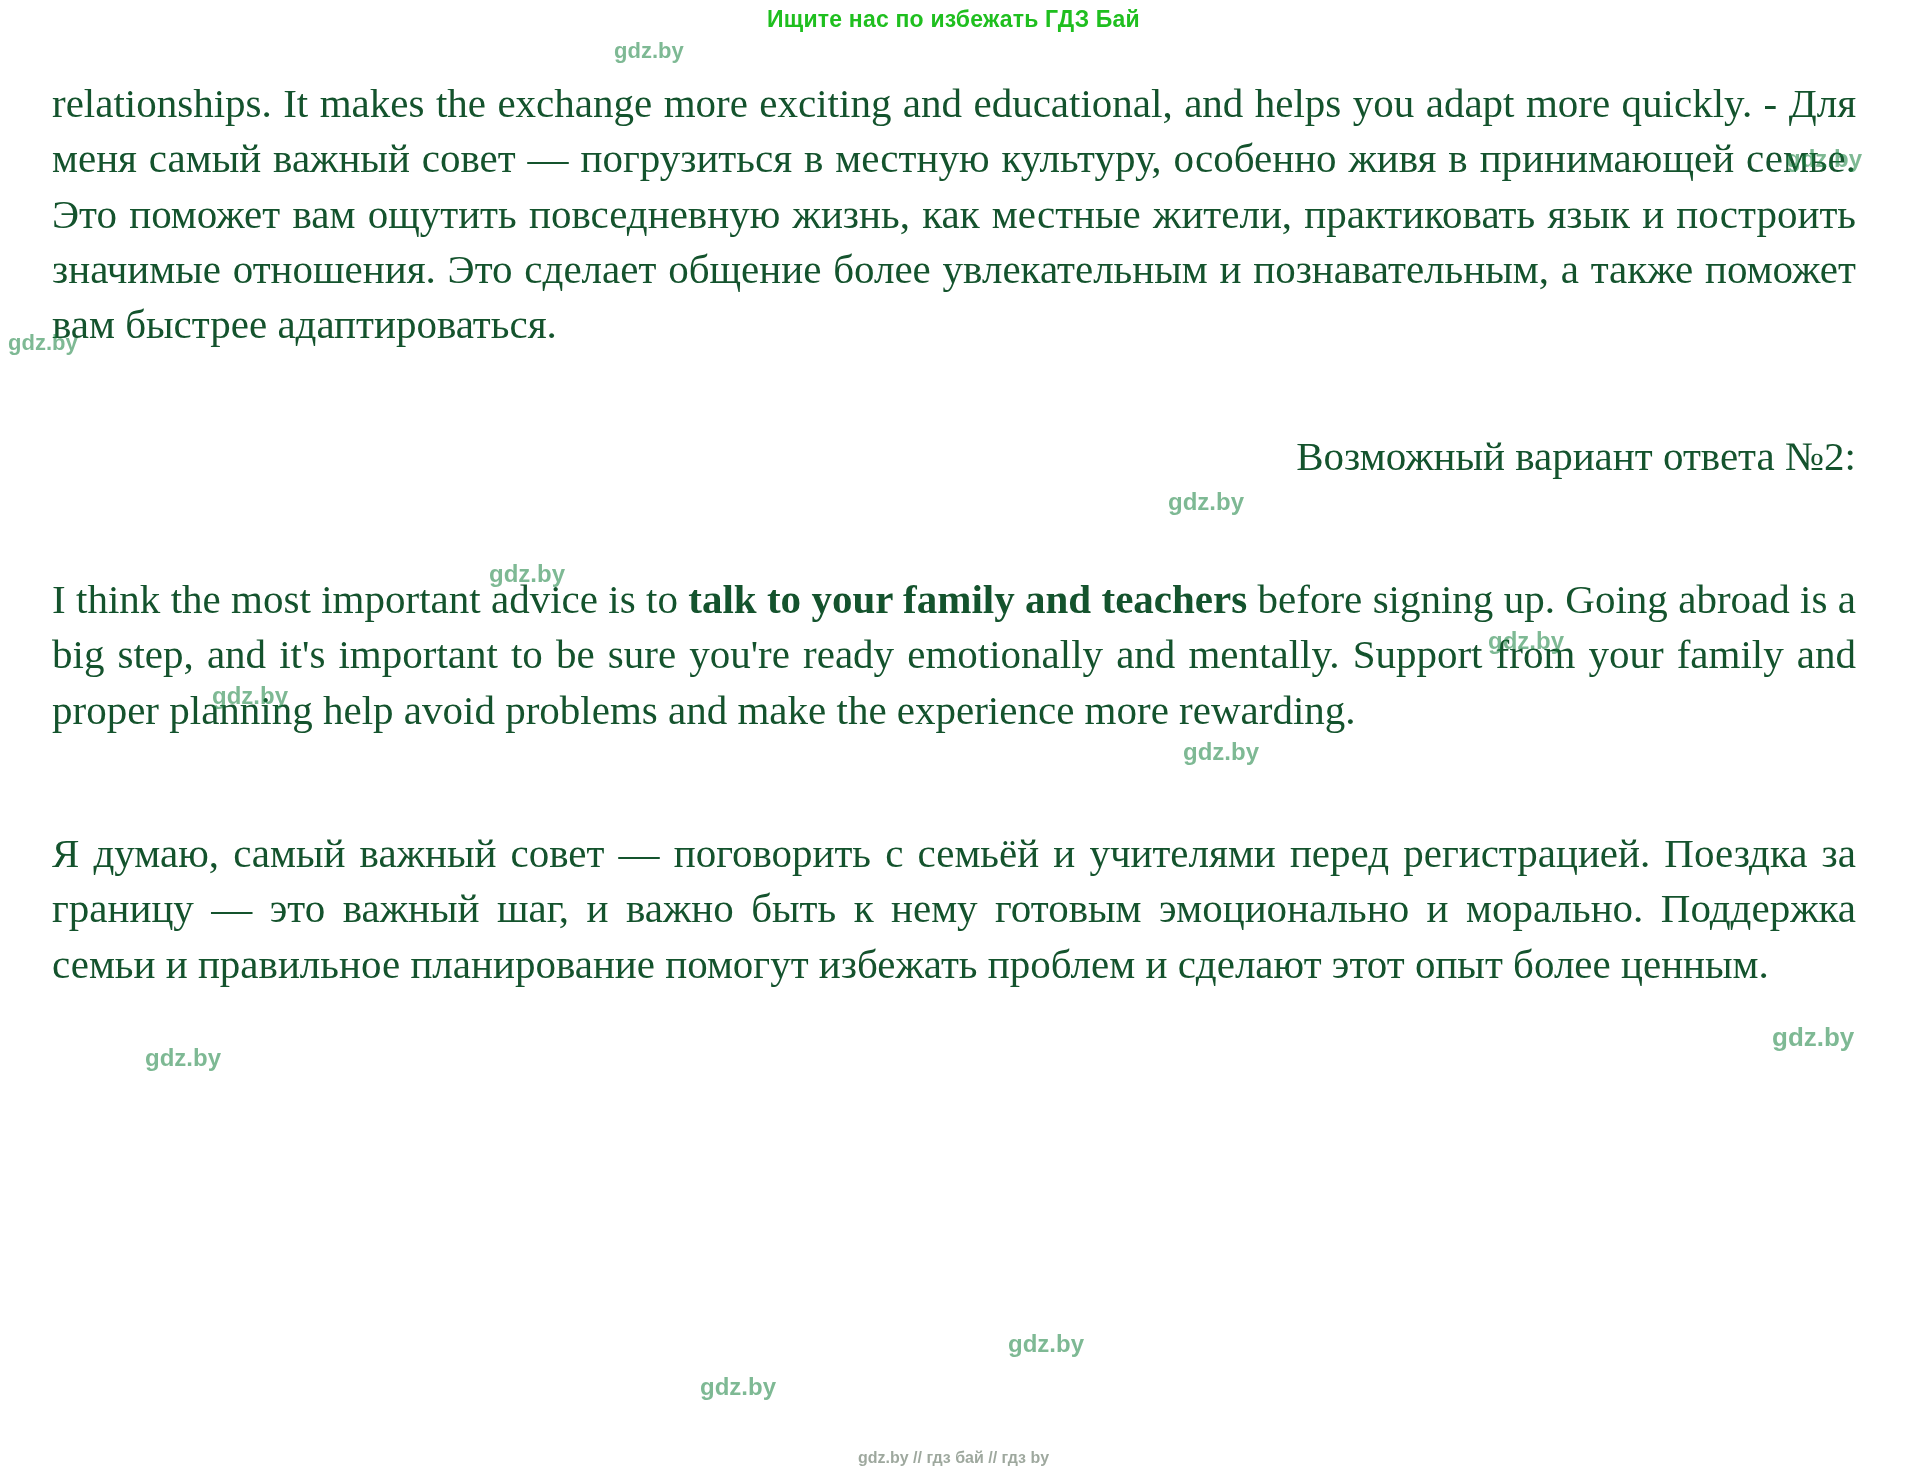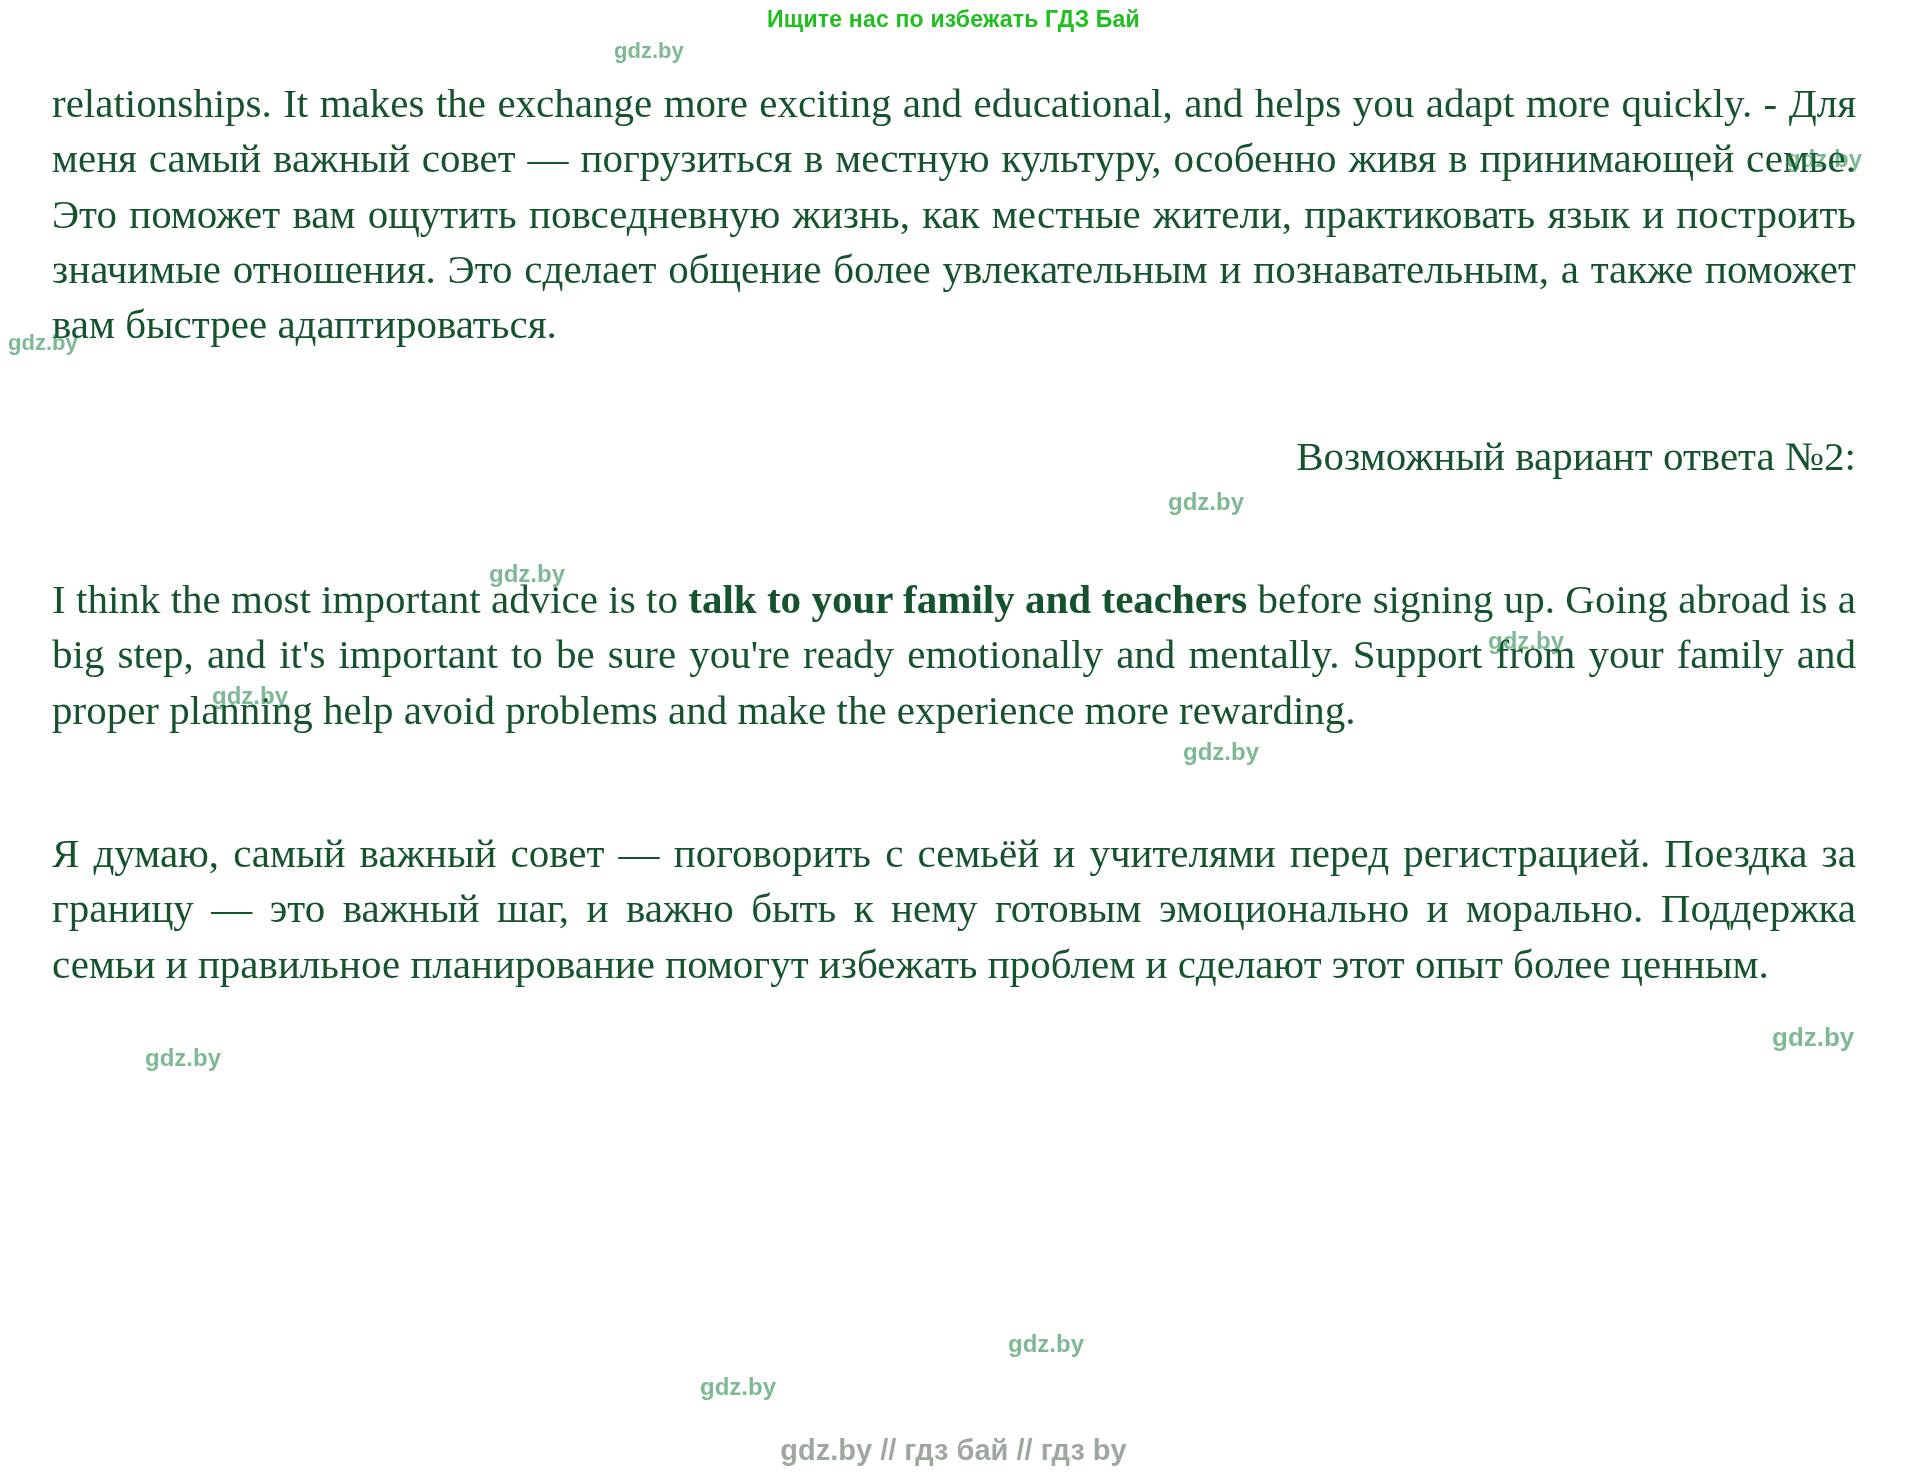--- a/index.html
+++ b/index.html
@@ -63,21 +63,21 @@
     white-space: nowrap;
     pointer-events: none;
   }
   .footer {
     position: absolute;
     bottom: 14px;
     left: 0;
     width: 100%;
     text-align: center;
     font-family: "Liberation Sans", sans-serif;
-    font-size: 29px;
+    font-size: 16px;
     font-weight: bold;
     color: #8e9a8e;
     opacity: 0.85;
   }
 </style>
 </head>
 <body>
 
 <div class="page">
 

